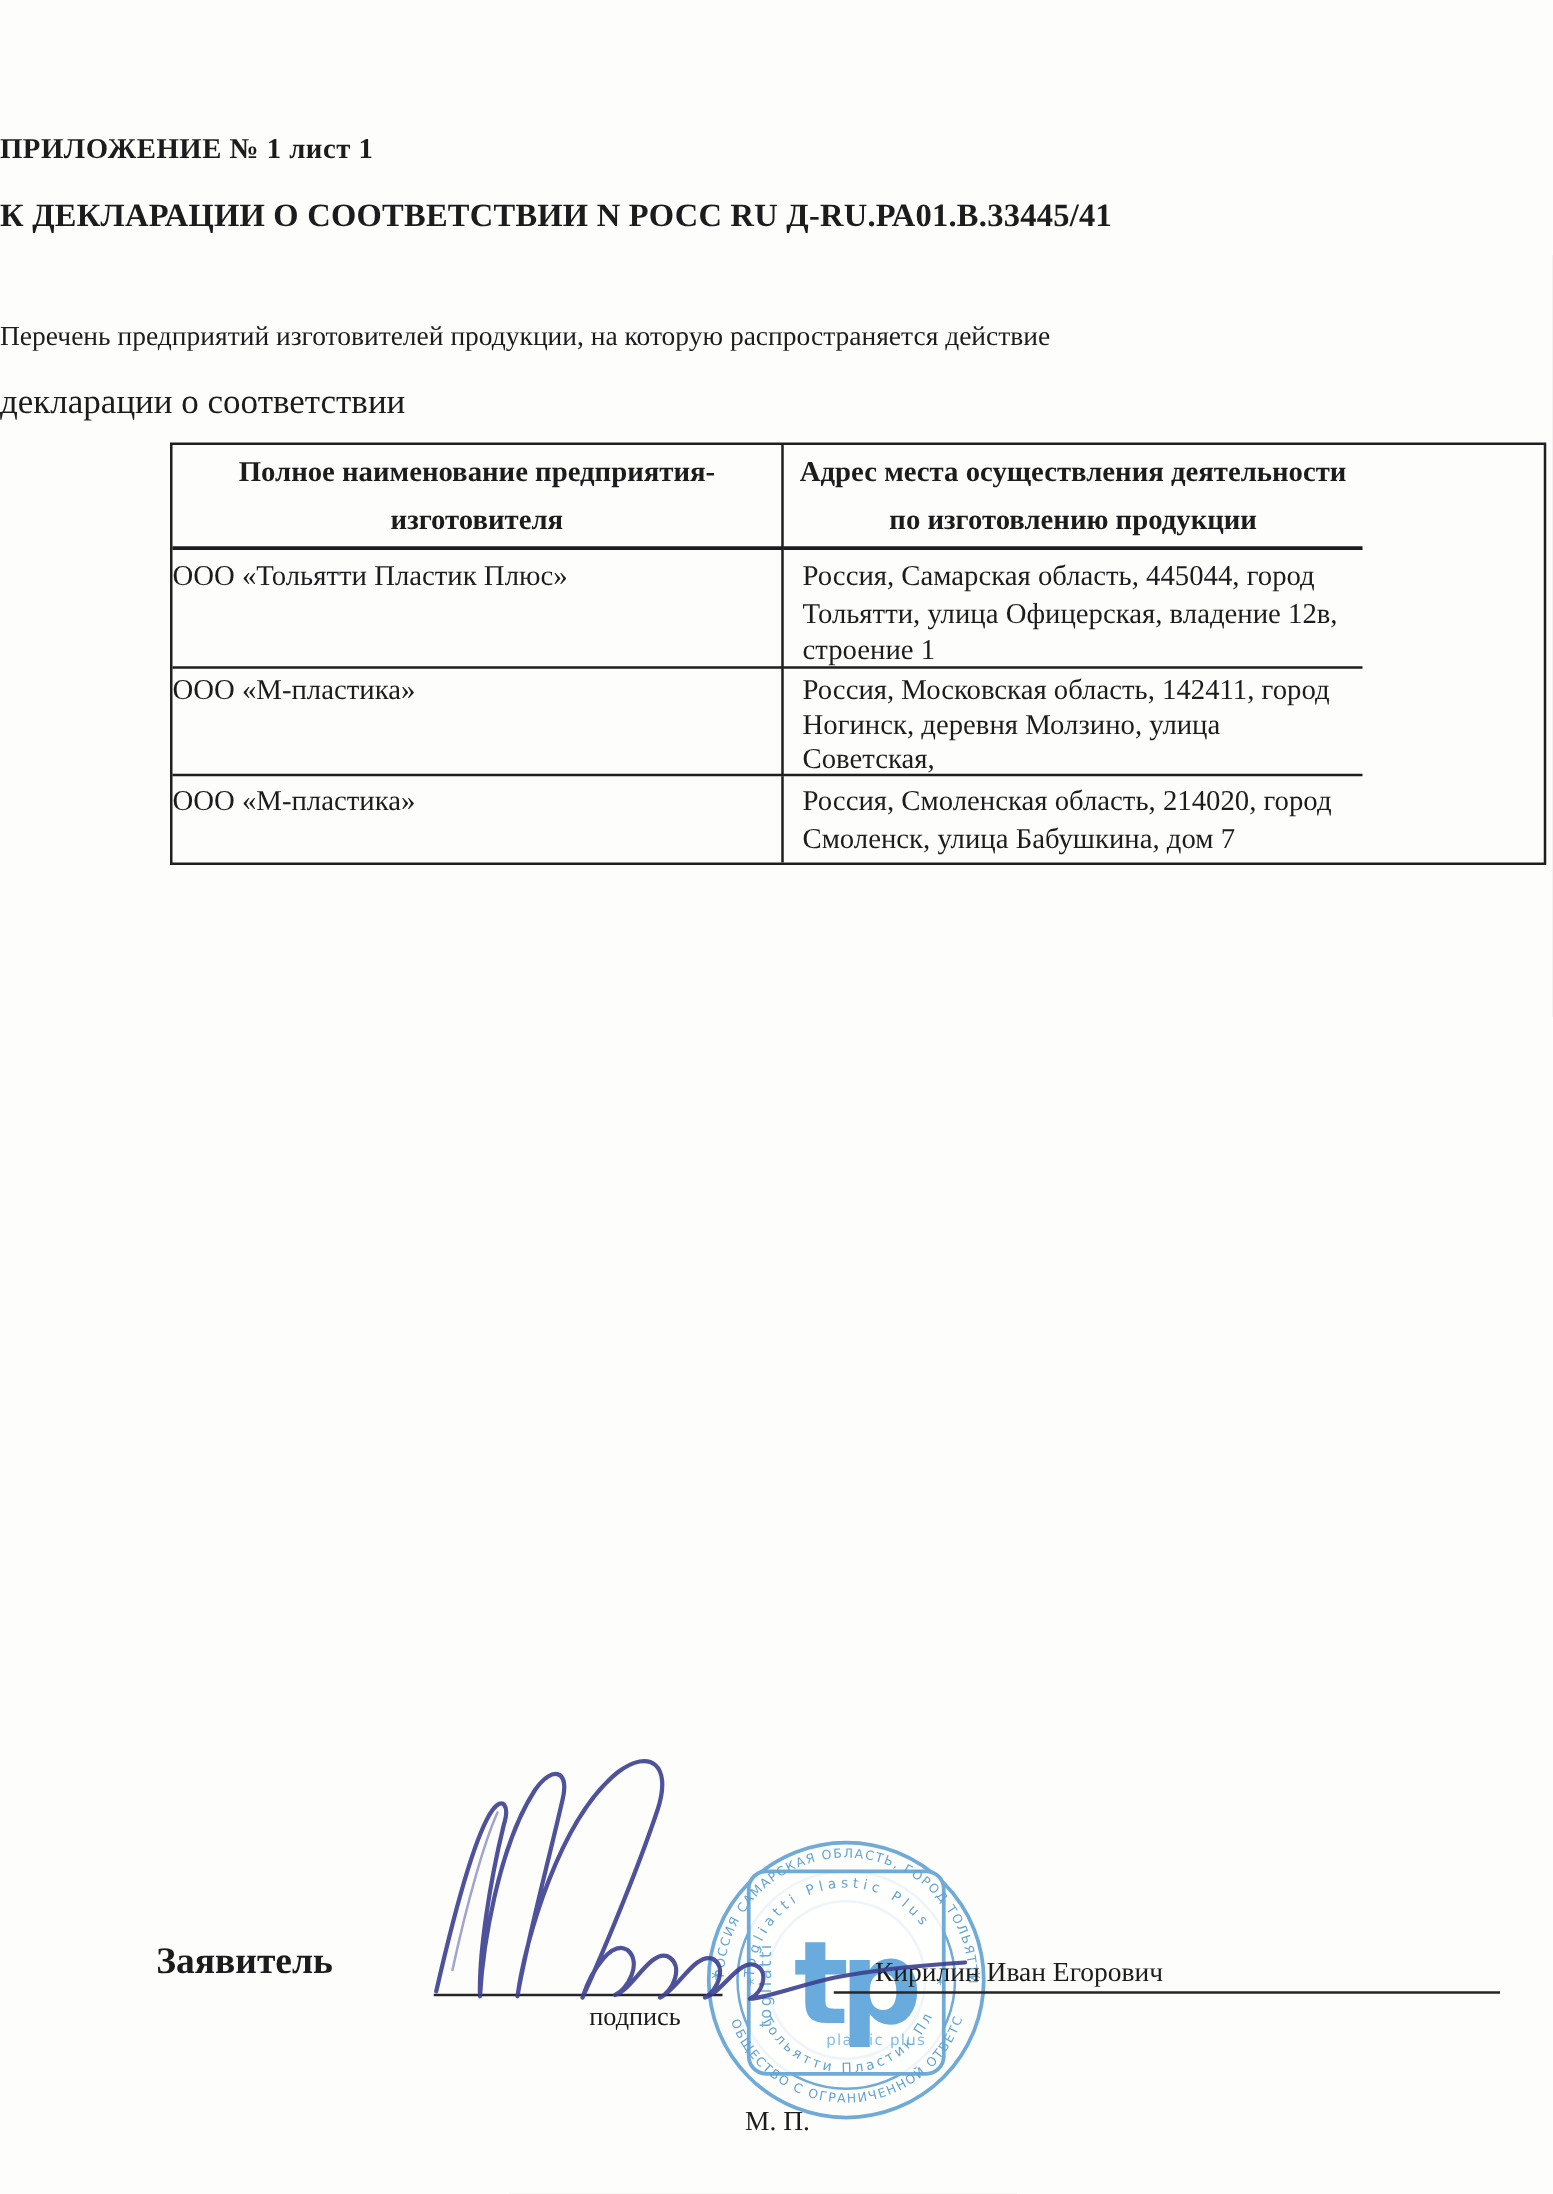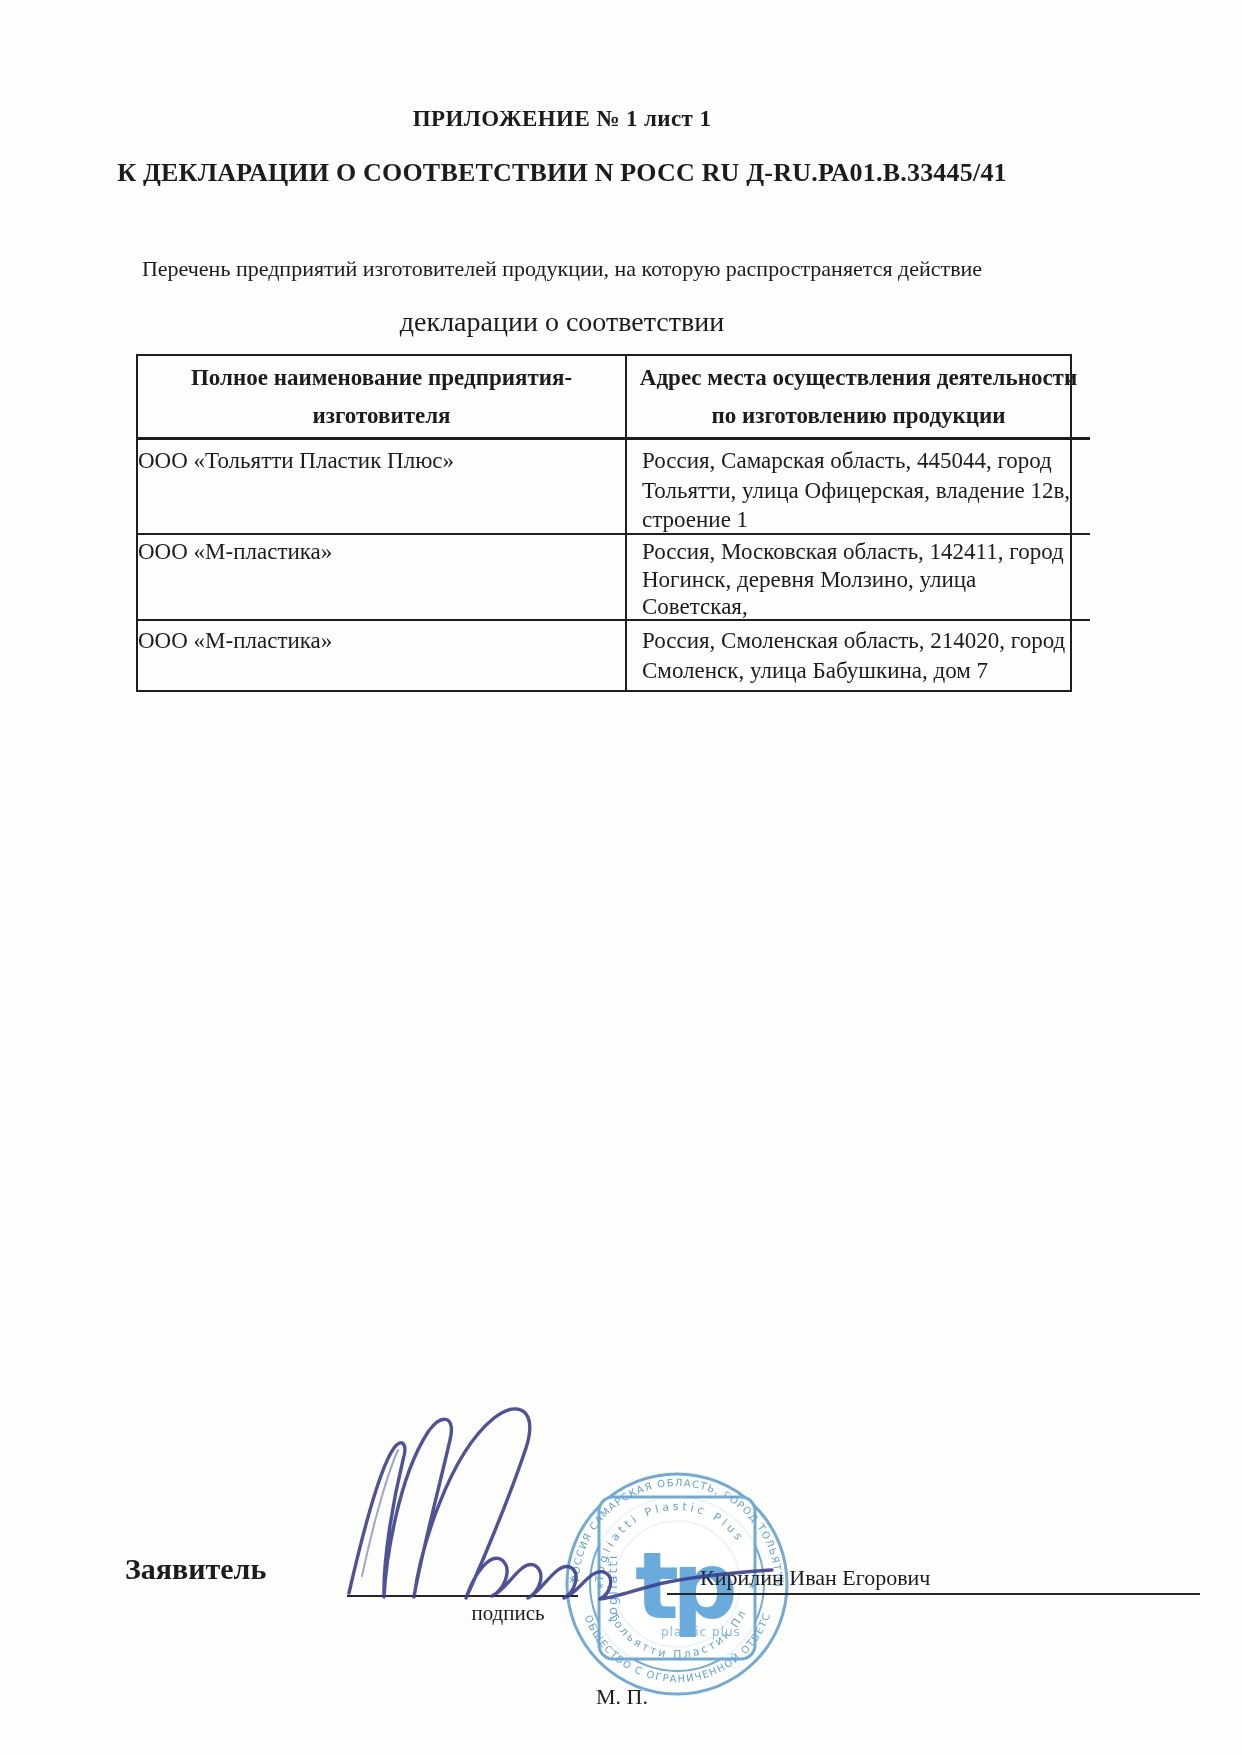--- a/index.html
+++ b/index.html
@@ -2,28 +2,28 @@
 <html><head>
 <meta charset="utf-8">
 <style>
   html,body{margin:0;padding:0;background:#e9e9e9;}
   .page{
     position:relative;width:1242px;height:1755px;margin:0 auto;
     background:#fdfdfc;overflow:hidden;
     font-family:"Liberation Serif", serif;color:#1c1c1c;
   }
   
-  .center-line{position:absolute;left:0;width:1124px;text-align:center;white-space:nowrap;}
+  .center-line{position:absolute;left:0;width:1124px;text-align:left;white-space:nowrap;}
   .t1{top:106px;font-size:23px;font-weight:bold;letter-spacing:.4px;}
   .t2{top:158px;font-size:26px;font-weight:bold;letter-spacing:.2px;}
   .p1{top:256px;font-size:22px;}
   .p2{top:306px;font-size:28px;}
   
   .man-table{
-    position:absolute;left:136px;top:354px;width:936px;
+    position:absolute;left:136px;top:354px;width:1101px;
     display:grid;grid-template-columns:489px 463px;grid-template-rows:84px 95px 86px 69px;
     border:2px solid #1f1f1f;box-sizing:border-box;background:transparent;
   }
   .cell{box-sizing:border-box;white-space:pre-line;overflow:hidden;}
   .cell.c1{border-right:2px solid #1f1f1f;}
   .cell.hdr{
     border-bottom:3px solid #1c1c1c;
     font-weight:bold;font-size:23px;line-height:38px;text-align:center;padding-top:3px;
   }
   .cell.body{font-size:23px;}

